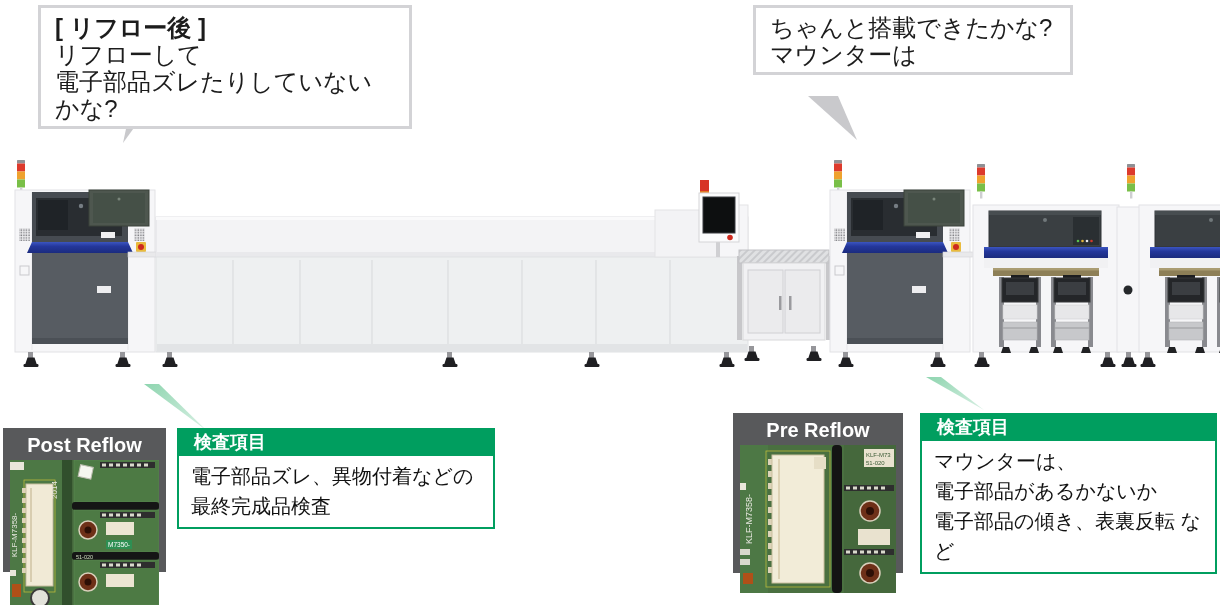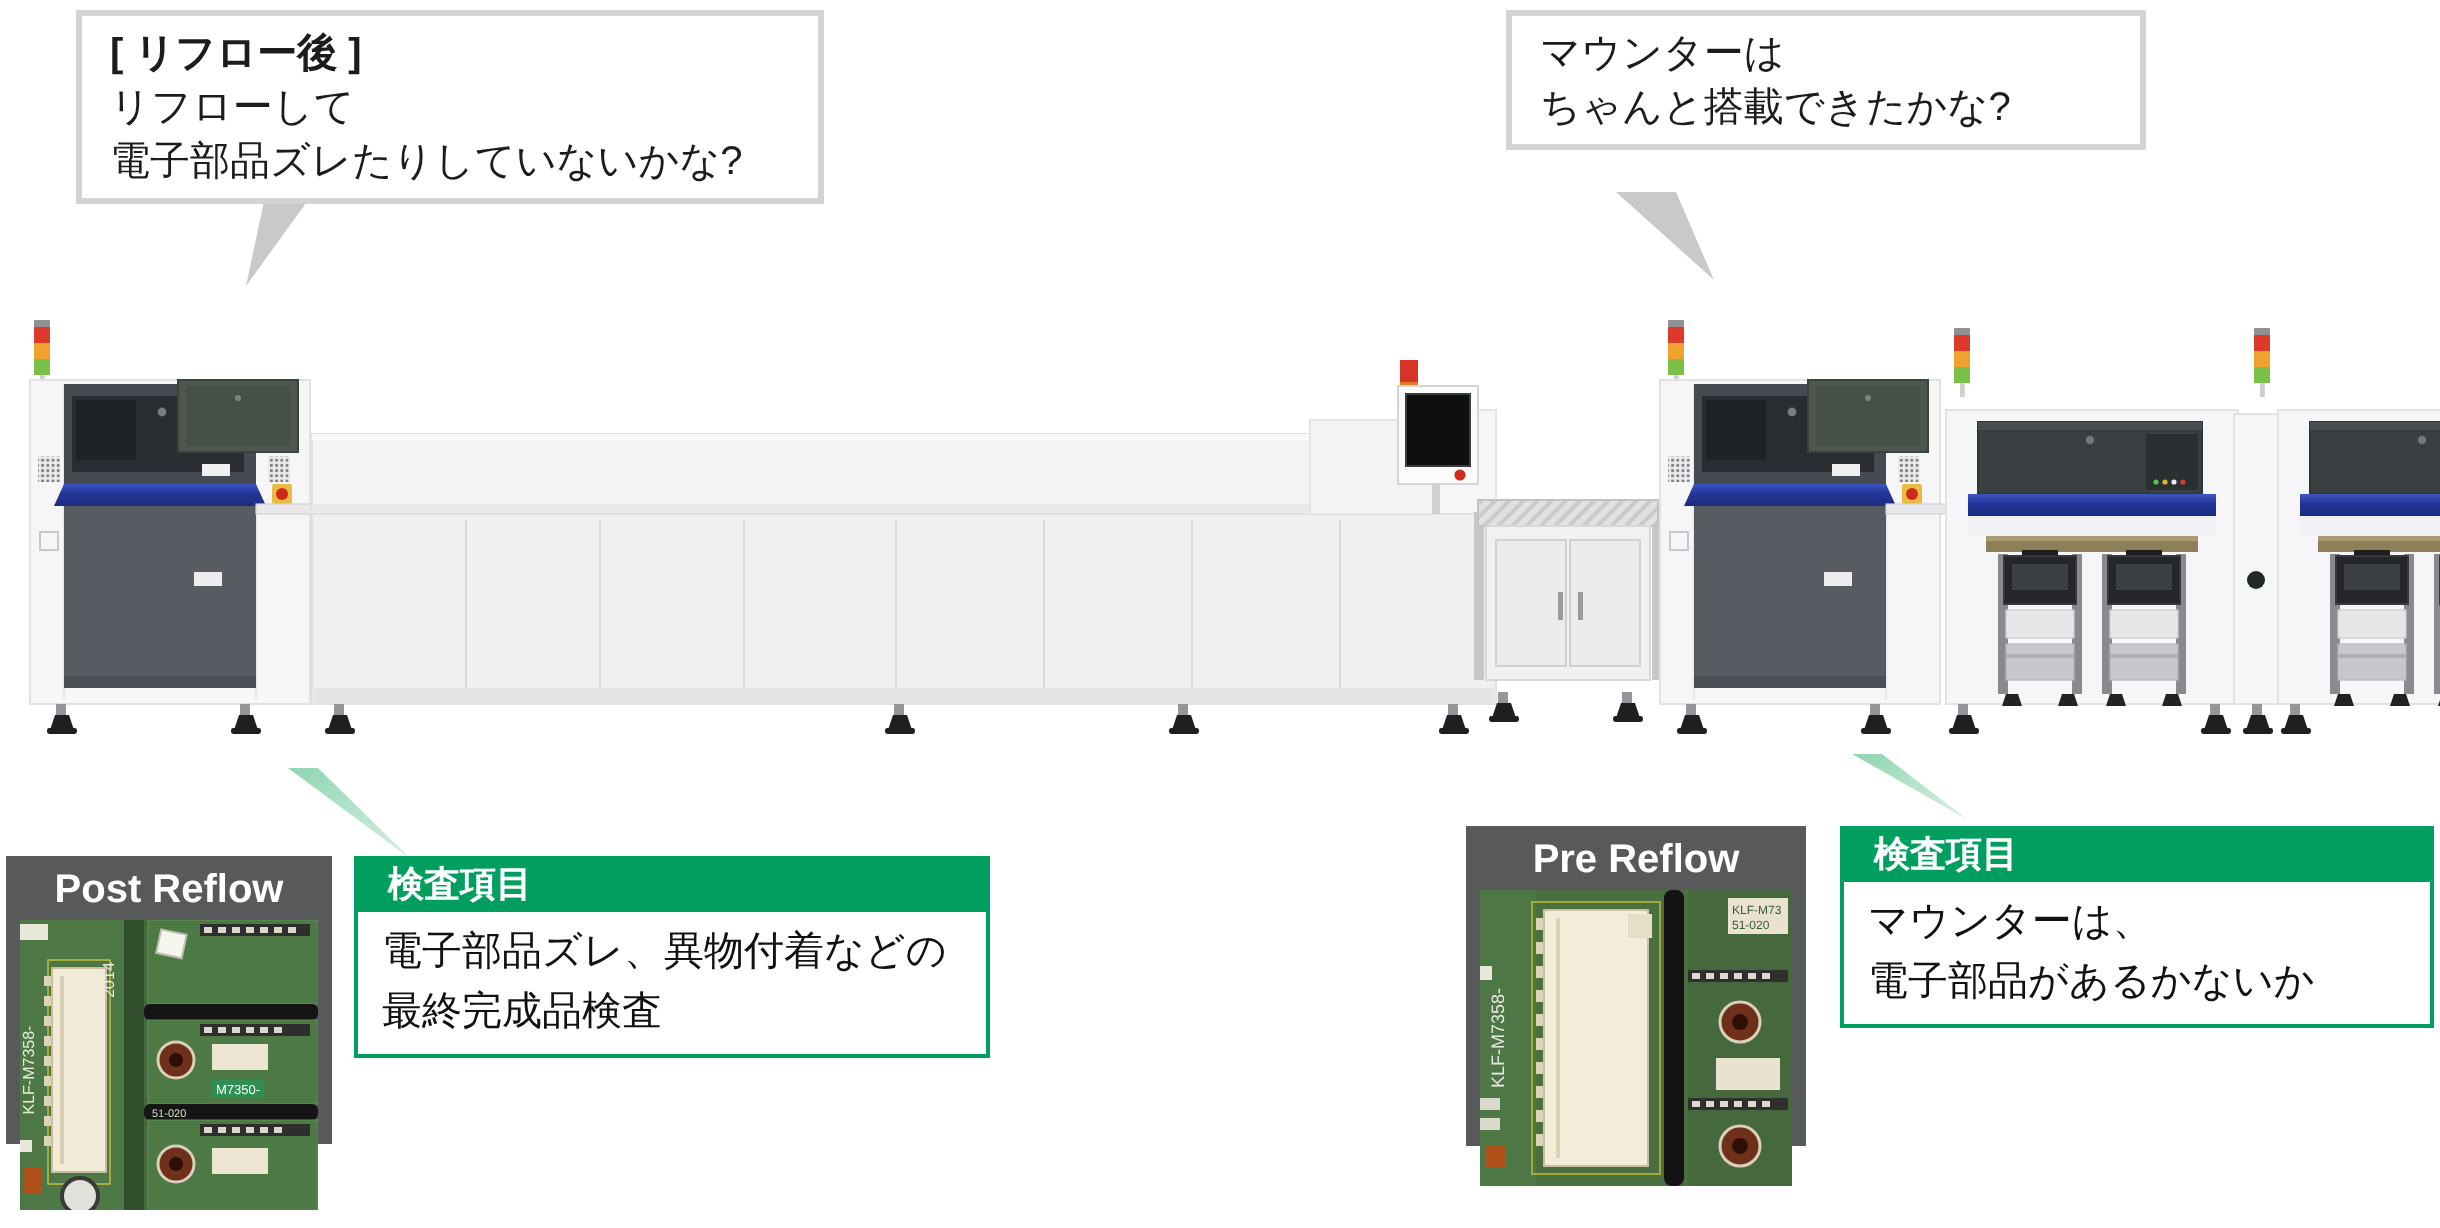--- a/index.html
+++ b/index.html
@@ -3,21 +3,21 @@
 <meta charset="utf-8">
 <style>
   html,body{margin:0;padding:0;}
   body{
     width:1220px;height:614px;position:relative;overflow:hidden;background:#ffffff;
     font-family:"Liberation Sans","DejaVu Sans",sans-serif;color:#1c1c1c;
   }
   
   .bubble{
     position:absolute;background:#fff;border:3px solid #d3d3d6;
-    padding:6px 14px 4px 14px;font-size:20px;line-height:27px;z-index:3;
+    padding:6px 14px 4px 14px;font-size:24px;line-height:27px;z-index:3;
   }
   .bubble .t{font-weight:bold;}
   .bubble-post{left:38px;top:5px;width:340px;}
   .bubble-pre{left:753px;top:5px;width:286px;}
   .tail{position:absolute;z-index:2;}
   
   .scene{position:absolute;left:0;top:148px;z-index:1;}
   
   .leader{position:absolute;z-index:1;}
   
@@ -39,22 +39,22 @@
 <div class="bubble bubble-post">
   <div class="t">[ リフロー後 ]</div>
   <div>リフローして</div>
   <div>電子部品ズレたりしていないかな?</div>
 </div>
 <svg class="tail" style="left:115px;top:95px" width="48" height="50">
   <polygon points="18,1 42,1 8,48" fill="#c9c9cc"></polygon>
 </svg>
 
 <div class="bubble bubble-pre">
+  <div>ちゃんと搭載できたかな?</div>
   <div>マウンターは</div>
-  <div>ちゃんと搭載できたかな?</div>
 </div>
 <svg class="tail" style="left:800px;top:95px" width="62" height="48">
   <polygon points="8,1 38,1 57,45" fill="#c9c9cc"></polygon>
 </svg>
 
 <svg class="scene" width="1220" height="240" viewBox="0 0 1220 240">
   <defs>
     <linearGradient id="blueg" x1="0" y1="0" x2="0" y2="1">
       <stop offset="0" stop-color="#3b55c0"></stop>
         <stop offset="0.4" stop-color="#24379b"></stop>
@@ -344,14 +344,15 @@
     <div>電子部品ズレ、異物付着などの</div>
     <div>最終完成品検査</div>
   </div>
 </div>
 
 <div class="insp insp-pre">
   <div class="hd">検査項目</div>
   <div class="bd">
     <div>マウンターは、</div>
     <div>電子部品があるかないか</div>
+    <div>電子部品の傾き、表裏反転 など</div>
   </div>
 </div>
 
 </body></html>

